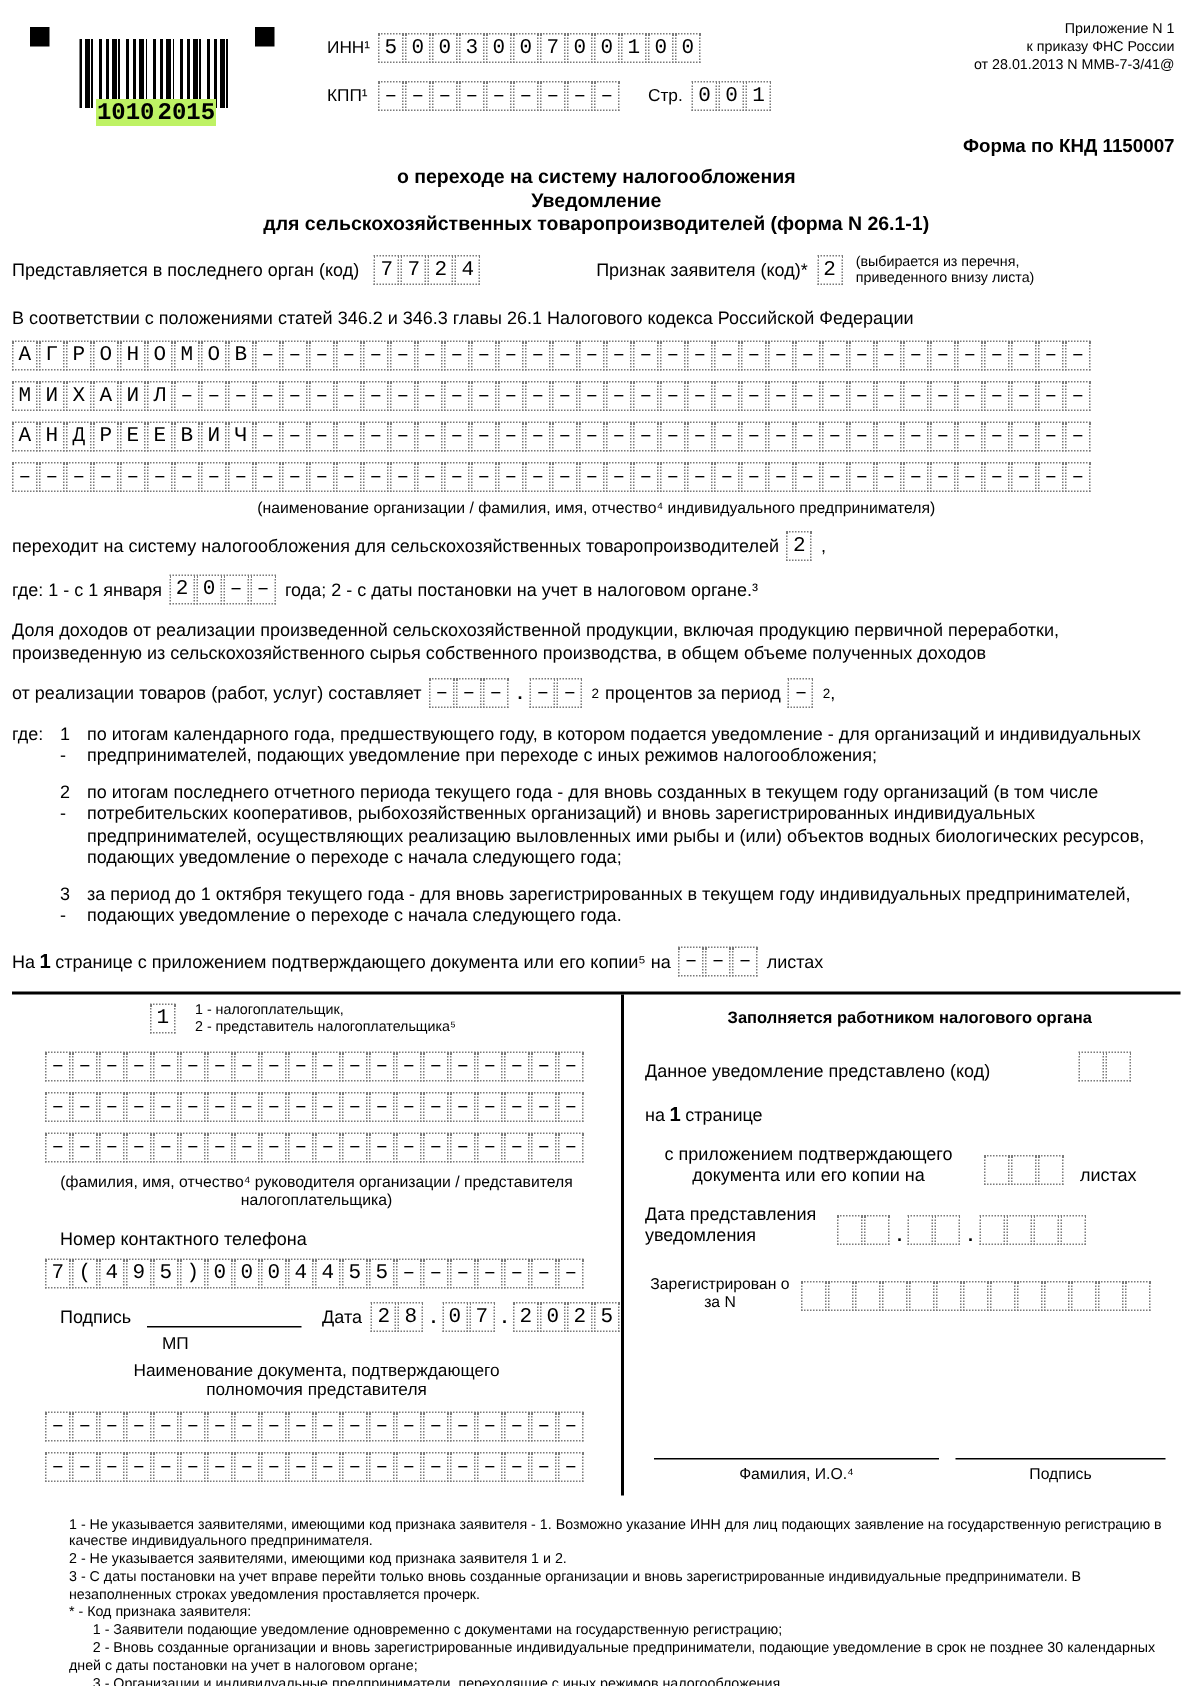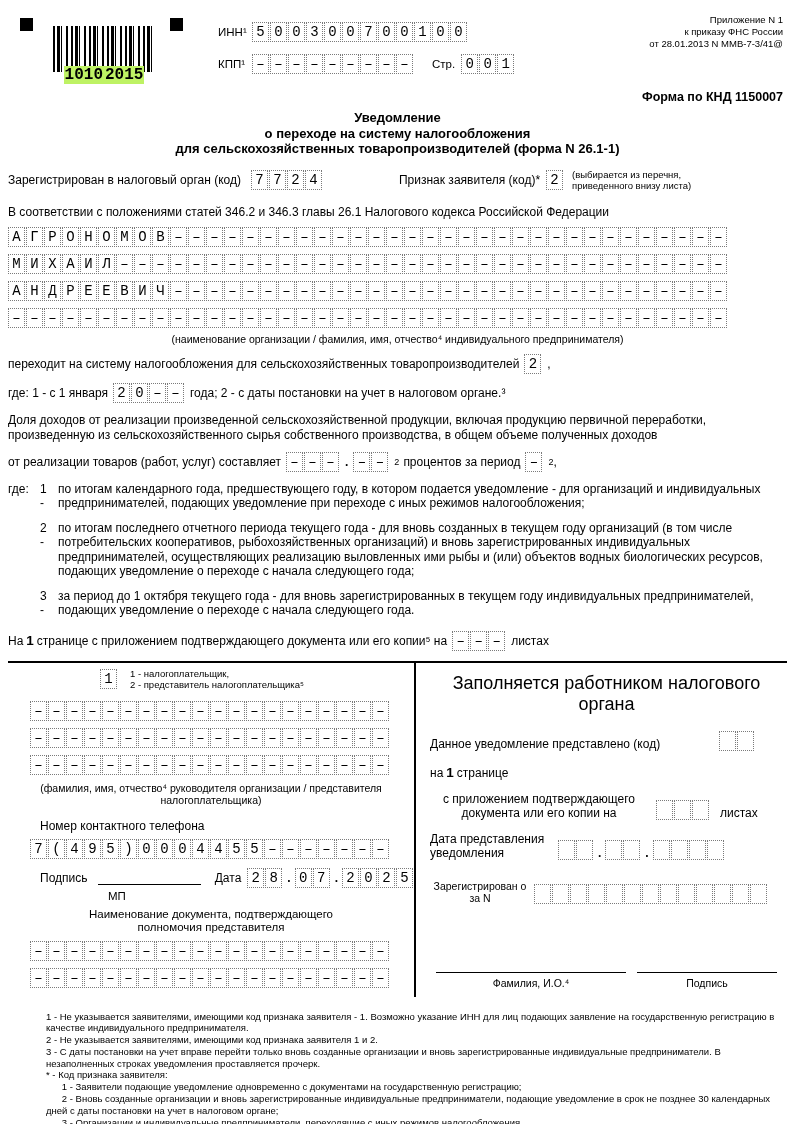--- a/index.html
+++ b/index.html
@@ -56,21 +56,21 @@
   .phone-label{margin:12px 0 6px 32px;}
   .phone-row{margin-left:22px;}
   .sig-row{display:flex;align-items:center;margin-left:32px;margin-top:9px;}
   .sig-line{display:inline-block;width:118px;border-bottom:1.5px solid #000;height:14px;margin-left:10px;}
   .date-label{margin:0 6px 0 14px;}
   .dot{font-weight:bold;margin:0 4px;}
   .mp{margin-left:100px;margin-top:2px;font-size:11.5px;}
   .doc-caption{text-align:center;font-size:11.5px;line-height:13.5px;width:300px;margin:6px auto 6px;}
   .doc-rows{margin-left:22px;}
   
-  .rp-header{font-weight:normal;text-align:center;font-size:18px;margin-top:4px;}
+  .rp-header{font-weight:bold;text-align:center;font-size:11px;margin-top:4px;}
   .rp-row{display:flex;align-items:flex-end;margin-top:16px;}
   .rp-attach-label{width:218px;text-align:center;line-height:14px;flex:0 0 auto;}
   .rp-date-label{width:128px;line-height:14px;flex:0 0 auto;}
   .rp-reg-label{width:100px;text-align:center;font-size:10.5px;line-height:12px;flex:0 0 auto;}
   .rp-sign-area{display:flex;margin-top:auto;margin-bottom:8px;justify-content:space-between;padding:0 6px;}
   .rp-sign-col{text-align:center;font-size:10.5px;}
   .rp-sign-col .line{border-top:1.5px solid #000;margin-bottom:4px;}
   .w190{width:190px;} .w140{width:140px;}
   
   .footnotes{margin:14px 10px 0 38px;font-size:9.5px;line-height:11.8px;}
@@ -125,27 +125,27 @@
         </span>
     </div>
 
     <div class="appendix footnote" style="font-size:9.5px;">Приложение N 1
 к приказу ФНС России
 от 28.01.2013 N ММВ-7-3/41@</div>
     <div class="knd">Форма по КНД 1150007</div>
   </div>
 
   <div class="title">
+    <div>о переходе на систему налогообложения</div>
     <div>Уведомление</div>
-    <div>о переходе на систему налогообложения</div>
     <div>для сельскохозяйственных товаропроизводителей (форма N 26.1-1)</div>
   </div>
 
   <div class="authority-row">
-    <span>Зарегистрирован в налоговый орган (код)</span>
+    <span>Представляется в последнего орган (код)</span>
     <span class="cells" style="margin-left:10px;">
         <span class="cell">7</span>
         <span class="cell">7</span>
         <span class="cell">2</span>
         <span class="cell">4</span>
       </span>
     <span style="margin-left:76px;">Признак заявителя (код)*</span>
     <span class="cells" style="margin-left:6px;">
         <span class="cell">2</span>
       </span>

